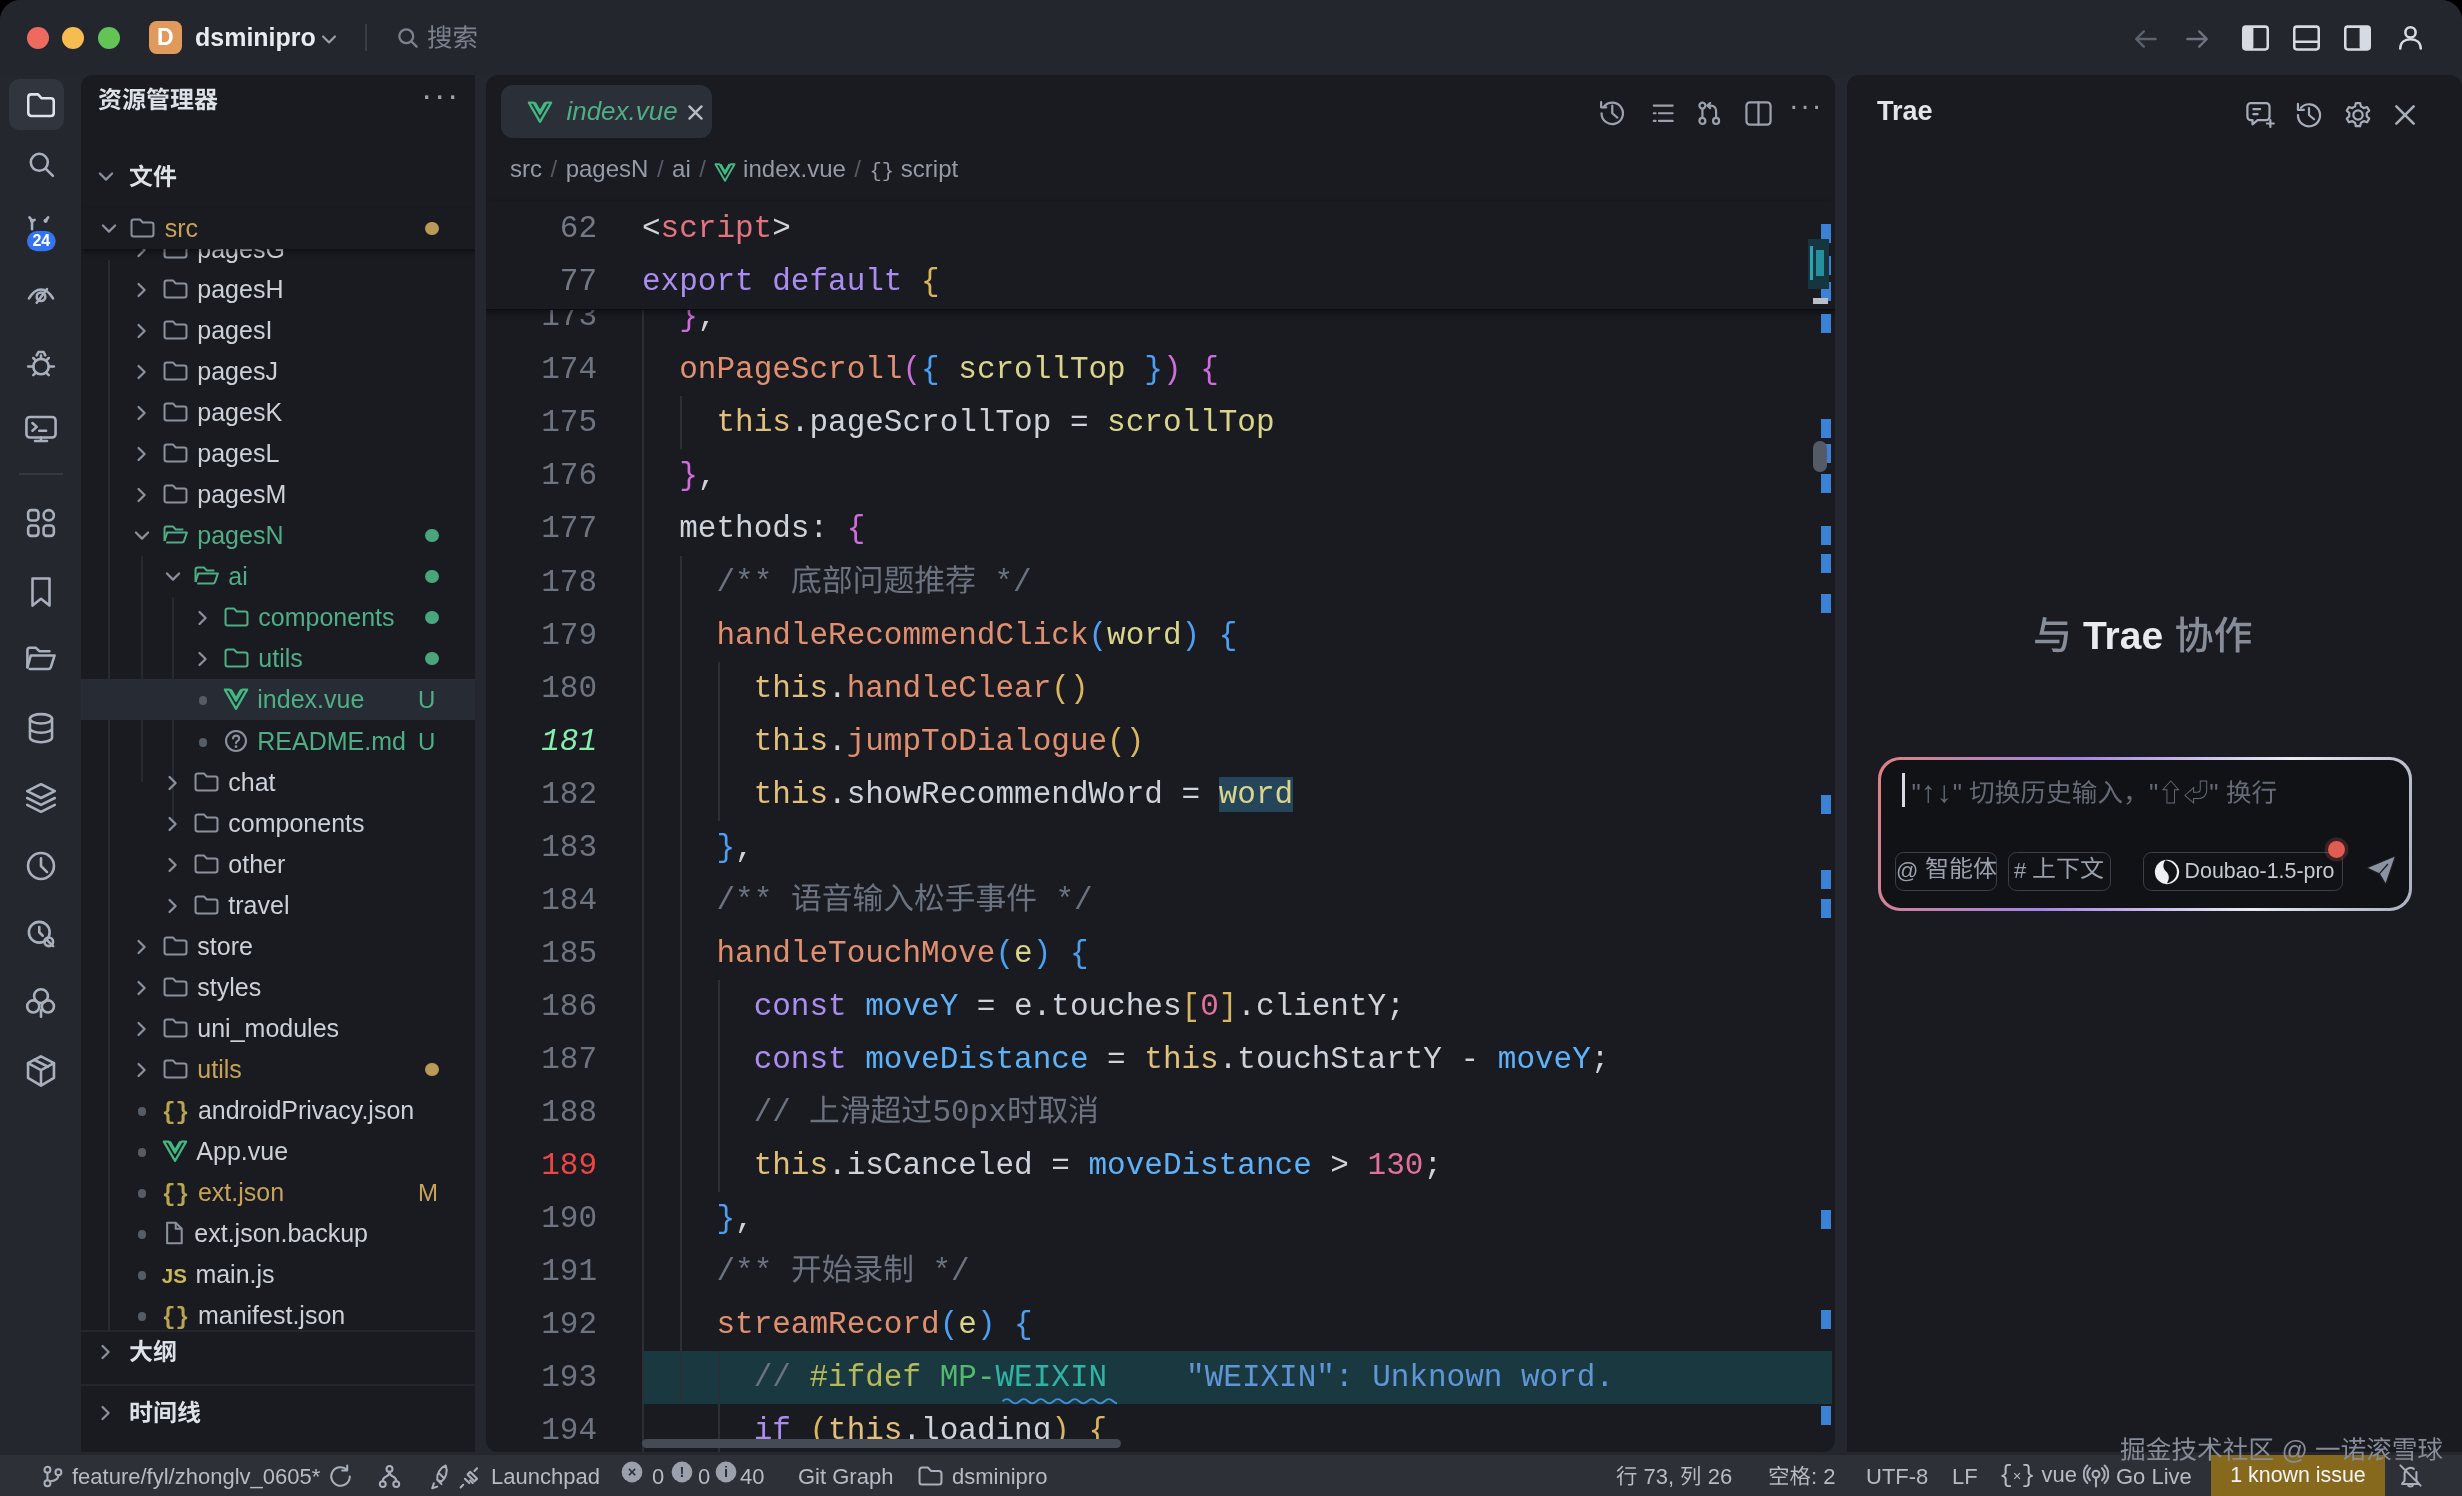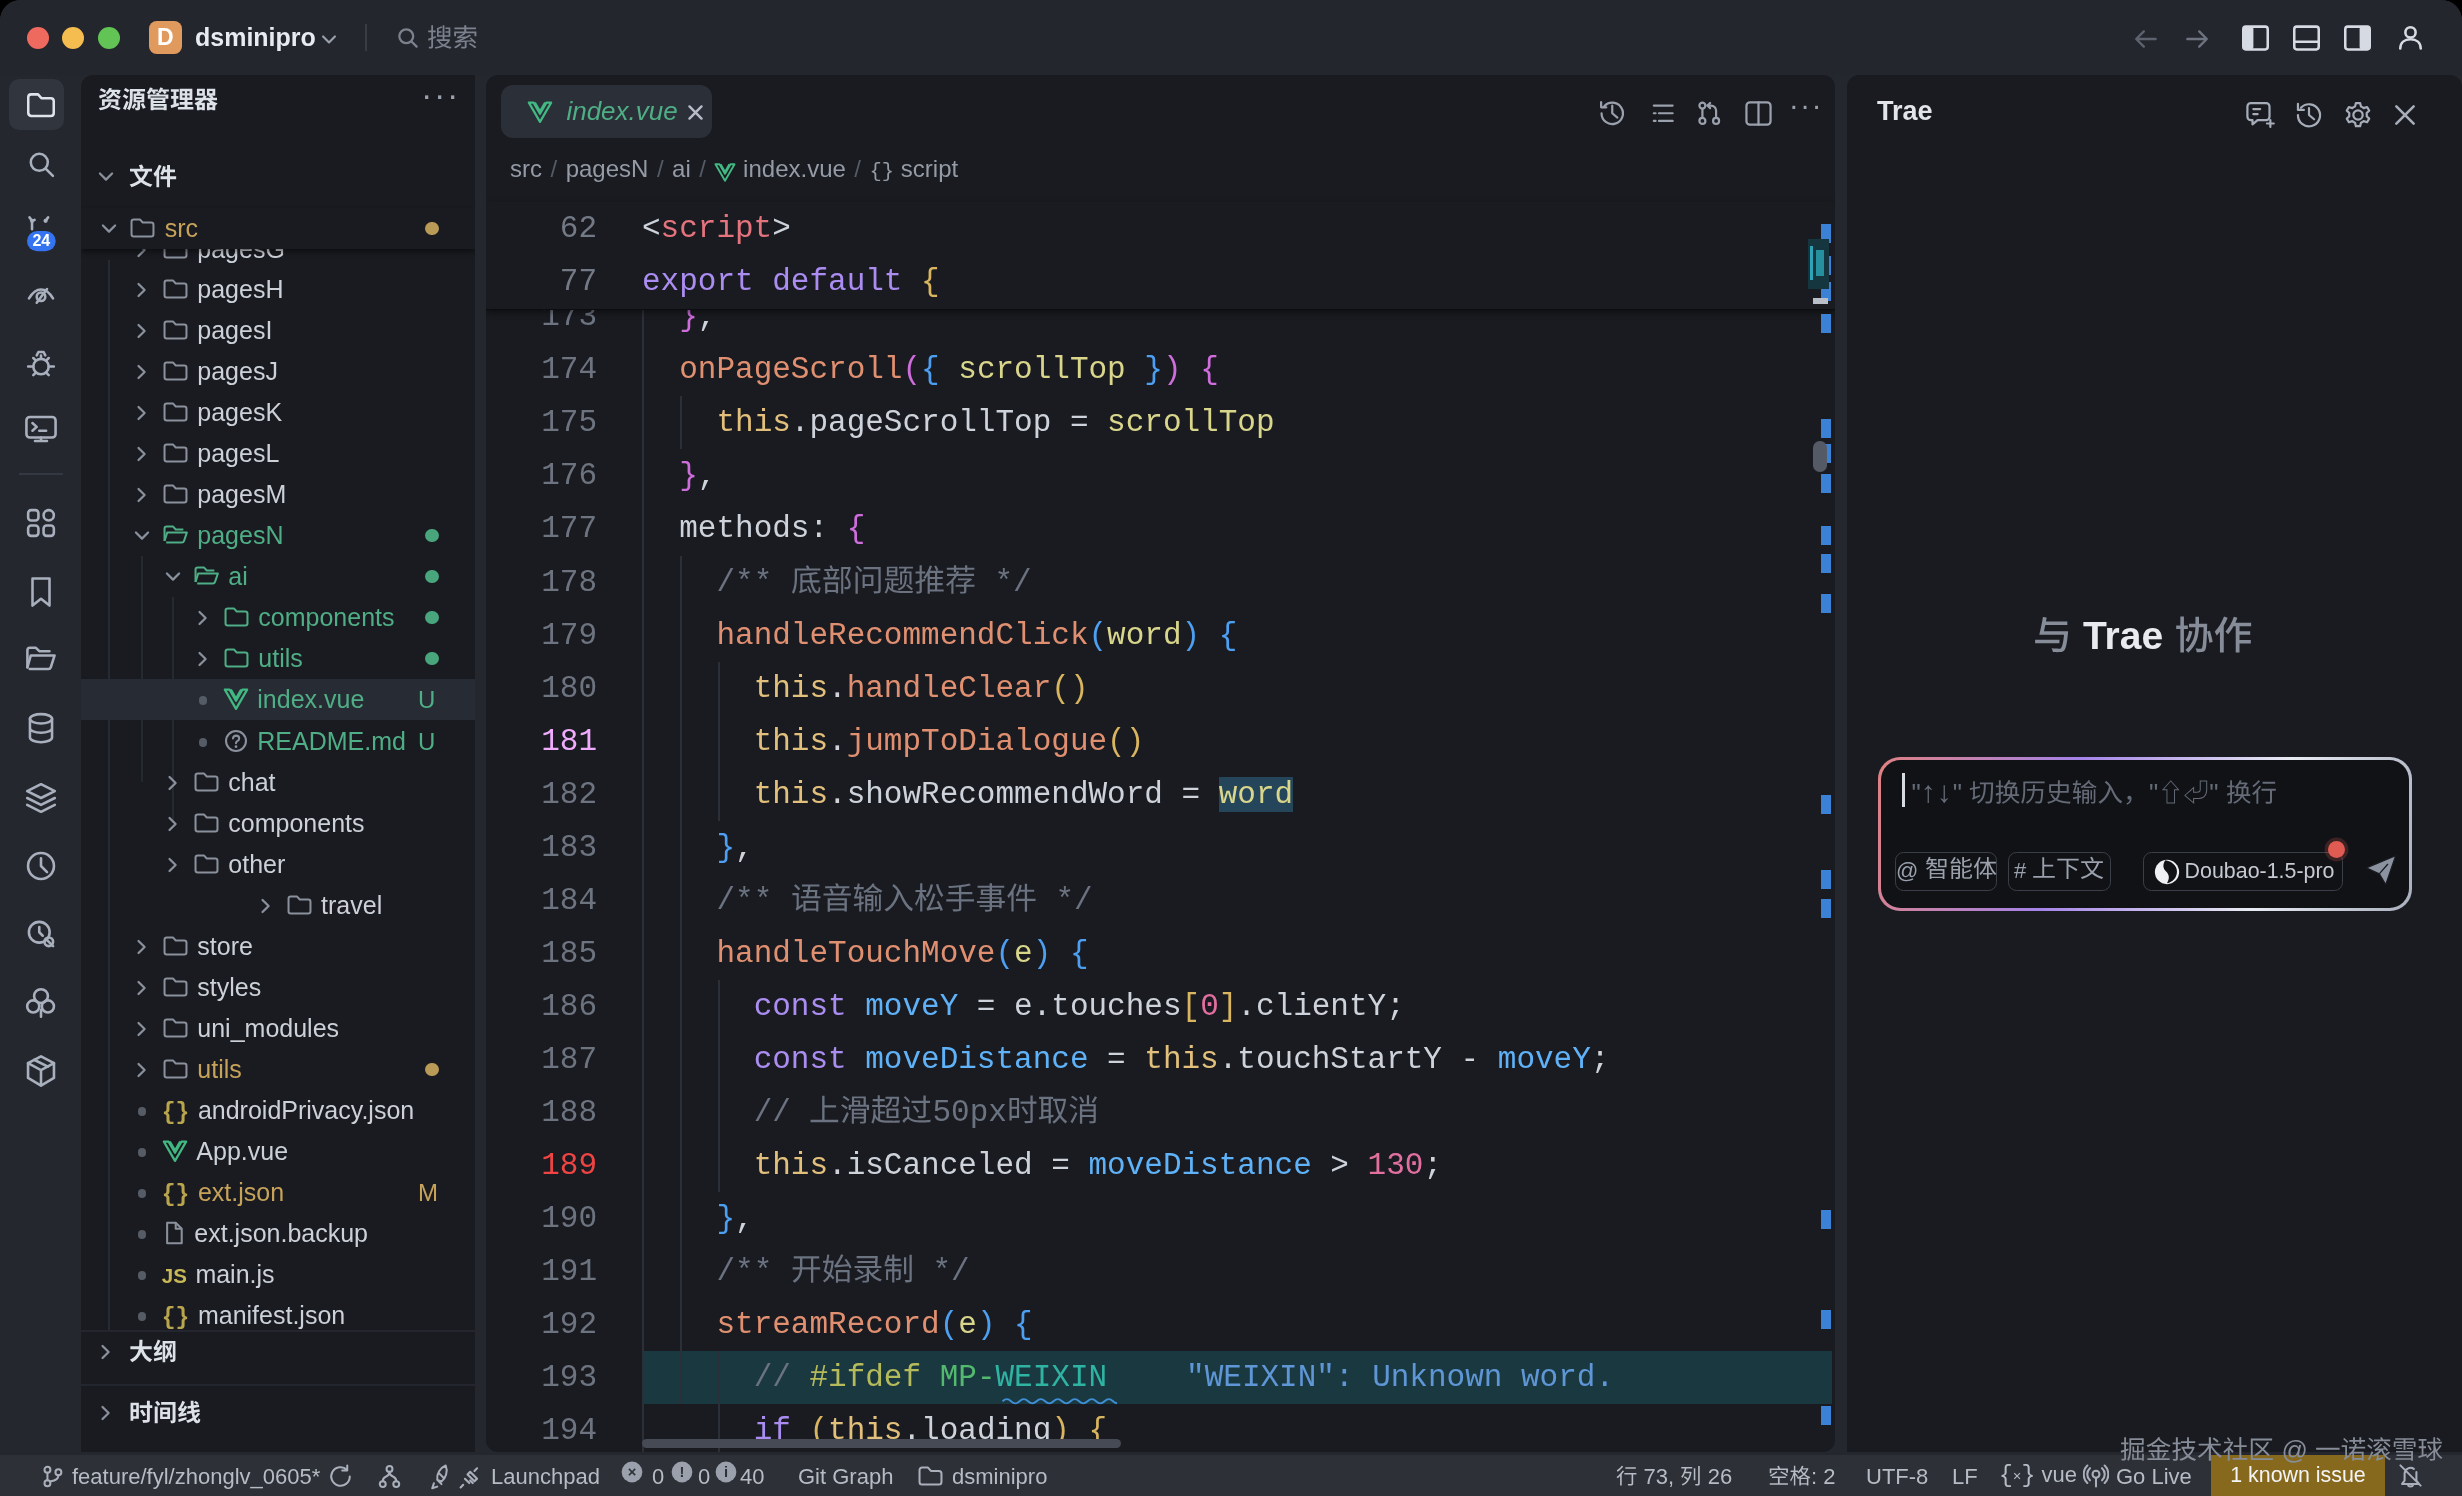--- a/index.html
+++ b/index.html
@@ -248,21 +248,21 @@
       <div class="trow" style="top:728px;z-index:1;"><span style="display:inline-block;width:79px;"></span><svg class="chev" viewBox="0 0 30 30">
           <path d="M11 8l7 7-7 7" stroke="#8a919d" stroke-width="2.6" fill="none" stroke-linecap="round" stroke-linejoin="round"></path>
         </svg><span style="display:inline-block;width:6.8px;"></span><svg style="vertical-align:-4.3px;" width="27" height="26" viewBox="0 0 32 30">
           <path d="M3 7.5C3 6 4.2 4.8 5.7 4.8h7.2l3.4 3.6h10c1.5 0 2.7 1.2 2.7 2.7v11.4c0 1.5-1.2 2.7-2.7 2.7H5.7C4.2 25.2 3 24 3 22.5z" stroke="#8a919d" stroke-width="2.4" fill="none" stroke-linejoin="round"></path>
         </svg><span class="" style="margin-left:8.5px;">components</span></div>
       <div class="trow" style="top:769px;z-index:1;"><span style="display:inline-block;width:79px;"></span><svg class="chev" viewBox="0 0 30 30">
           <path d="M11 8l7 7-7 7" stroke="#8a919d" stroke-width="2.6" fill="none" stroke-linecap="round" stroke-linejoin="round"></path>
         </svg><span style="display:inline-block;width:6.8px;"></span><svg style="vertical-align:-4.3px;" width="27" height="26" viewBox="0 0 32 30">
           <path d="M3 7.5C3 6 4.2 4.8 5.7 4.8h7.2l3.4 3.6h10c1.5 0 2.7 1.2 2.7 2.7v11.4c0 1.5-1.2 2.7-2.7 2.7H5.7C4.2 25.2 3 24 3 22.5z" stroke="#8a919d" stroke-width="2.4" fill="none" stroke-linejoin="round"></path>
         </svg><span class="" style="margin-left:8.5px;">other</span></div>
-      <div class="trow" style="top:810px;z-index:1;text-align:center;"><span style="display:inline-block;width:79px;"></span><svg class="chev" viewBox="0 0 30 30">
+      <div class="trow" style="top:810px;z-index:1;"><span style="display:inline-block;width:79px;"></span><svg class="chev" viewBox="0 0 30 30">
           <path d="M11 8l7 7-7 7" stroke="#8a919d" stroke-width="2.6" fill="none" stroke-linecap="round" stroke-linejoin="round"></path>
         </svg><span style="display:inline-block;width:6.8px;"></span><svg style="vertical-align:-4.3px;" width="27" height="26" viewBox="0 0 32 30">
           <path d="M3 7.5C3 6 4.2 4.8 5.7 4.8h7.2l3.4 3.6h10c1.5 0 2.7 1.2 2.7 2.7v11.4c0 1.5-1.2 2.7-2.7 2.7H5.7C4.2 25.2 3 24 3 22.5z" stroke="#8a919d" stroke-width="2.4" fill="none" stroke-linejoin="round"></path>
         </svg><span class="" style="margin-left:8.5px;">travel</span></div>
       <div class="trow" style="top:851px;z-index:1;"><span style="display:inline-block;width:48px;"></span><svg class="chev" viewBox="0 0 30 30">
           <path d="M11 8l7 7-7 7" stroke="#8a919d" stroke-width="2.6" fill="none" stroke-linecap="round" stroke-linejoin="round"></path>
         </svg><span style="display:inline-block;width:6.8px;"></span><svg style="vertical-align:-4.3px;" width="27" height="26" viewBox="0 0 32 30">
           <path d="M3 7.5C3 6 4.2 4.8 5.7 4.8h7.2l3.4 3.6h10c1.5 0 2.7 1.2 2.7 2.7v11.4c0 1.5-1.2 2.7-2.7 2.7H5.7C4.2 25.2 3 24 3 22.5z" stroke="#8a919d" stroke-width="2.4" fill="none" stroke-linejoin="round"></path>
         </svg><span class="" style="margin-left:8.5px;">store</span></div>
       <div class="trow" style="top:892px;z-index:1;"><span style="display:inline-block;width:48px;"></span><svg class="chev" viewBox="0 0 30 30">
@@ -363,21 +363,21 @@
       <div class="ln" style="top:427px;left:0px;color:#6d7480;">177</div>
       <div class="cl" style="top:427px;left:156px;">  <span class="c-w">methods: </span><span class="c-bm">{</span></div>
       <div class="ln" style="top:481px;left:0px;color:#6d7480;">178</div>
       <div class="cl" style="top:481px;left:156px;">    <span class="c-com">/** <svg style="vertical-align:-3.7px;" width="185" height="31" viewBox="0 0 216.0 36.0">
             <path fill="currentColor" d="M18.5 26.0C19.8 28.5 21.3 31.9 22.0 33.9L24.2 32.9C23.5 31.0 21.9 27.7 20.5 25.2ZM10.3 34.2C10.9 33.7 12.0 33.2 19.0 30.8C18.9 30.3 18.8 29.2 18.8 28.5L13.4 30.2V21.4H22.4C24.0 28.9 27.0 34.2 30.9 34.2C33.1 34.2 34.1 32.8 34.5 27.7C33.8 27.5 32.9 27.0 32.3 26.5C32.2 30.1 31.9 31.6 31.0 31.6C28.8 31.6 26.5 27.5 25.1 21.4H33.2V19.0H24.6C24.3 17.0 24.1 14.8 24.0 12.6C26.8 12.2 29.5 11.8 31.7 11.4L29.6 9.3C25.3 10.3 17.5 10.9 10.9 11.2V29.9C10.9 31.2 10.0 31.7 9.4 31.9C9.7 32.4 10.2 33.5 10.3 34.2ZM22.0 19.0H13.4V13.3C16.0 13.2 18.7 13.0 21.3 12.8C21.5 15.0 21.7 17.0 22.0 19.0ZM17.2 2.1C17.7 3.0 18.3 4.1 18.8 5.1H4.4V15.5C4.4 20.7 4.1 28.0 1.1 33.2C1.8 33.5 2.9 34.2 3.4 34.7C6.5 29.2 7.0 21.1 7.0 15.5V7.5H34.3V5.1H21.7C21.3 3.9 20.5 2.4 19.7 1.3ZM41.1 9.1C42.0 11.0 43.0 13.6 43.3 15.3L45.8 14.6C45.5 12.9 44.5 10.4 43.4 8.5ZM58.6 3.3V34.5H61.0V5.8H66.8C65.8 8.7 64.4 12.5 63.0 15.6C66.3 18.8 67.2 21.5 67.2 23.7C67.2 24.9 67.0 26.1 66.2 26.5C65.8 26.8 65.3 26.9 64.8 26.9C64.0 26.9 63.0 26.9 62.0 26.8C62.4 27.6 62.7 28.7 62.7 29.4C63.8 29.4 64.9 29.4 65.8 29.3C66.7 29.2 67.5 29.0 68.0 28.6C69.2 27.8 69.7 26.1 69.7 23.9C69.7 21.5 68.9 18.6 65.7 15.2C67.2 11.9 68.9 7.8 70.1 4.4L68.3 3.2L67.9 3.3ZM44.9 1.9C45.4 3.1 46.0 4.5 46.4 5.7H38.9V8.1H55.9V5.7H49.2C48.8 4.5 48.0 2.7 47.3 1.3ZM51.6 8.4C51.0 10.4 49.9 13.4 49.0 15.4H37.8V17.9H56.7V15.4H51.6C52.5 13.5 53.5 11.1 54.3 9.0ZM39.9 21.2V34.3H42.5V32.6H52.3V34.1H55.0V21.2ZM42.5 30.2V23.7H52.3V30.2ZM75.3 9.5V34.6H78.0V9.5ZM75.7 3.2C77.5 5.1 79.9 7.7 81.1 9.3L83.2 7.7C82.0 6.2 79.5 3.7 77.7 1.9ZM84.8 3.5V6.0H102.0V30.8C102.0 31.4 101.7 31.6 101.1 31.6C100.5 31.6 98.4 31.7 96.2 31.6C96.6 32.3 97.0 33.5 97.1 34.3C100.0 34.3 102.0 34.3 103.1 33.8C104.3 33.3 104.7 32.5 104.7 30.8V3.5ZM83.6 12.4V28.0H86.1V25.6H96.2V12.4ZM86.1 14.8H93.6V23.2H86.1ZM114.3 9.5H121.7V12.3H114.3ZM114.3 4.9H121.7V7.6H114.3ZM111.9 3.0V14.3H124.2V3.0ZM133.0 12.6C132.8 21.9 132.0 26.5 124.5 28.9C125.0 29.3 125.6 30.2 125.8 30.7C134.0 28.0 135.0 22.8 135.3 12.6ZM134.3 25.0C136.5 26.6 139.3 29.0 140.7 30.5L142.3 28.8C140.9 27.4 138.1 25.1 135.9 23.5ZM112.5 20.8C112.3 26.0 111.6 30.3 109.2 33.2C109.8 33.4 110.8 34.1 111.2 34.5C112.5 32.8 113.4 30.7 113.9 28.2C117.1 32.9 122.4 33.8 130.1 33.8H141.7C141.8 33.1 142.3 32.0 142.7 31.5C140.6 31.5 131.8 31.5 130.1 31.5C125.8 31.5 122.2 31.3 119.4 30.1V25.0H125.4V22.9H119.4V19.0H126.0V16.9H109.8V19.0H117.1V28.8C116.0 27.9 115.1 26.8 114.4 25.3C114.6 24.0 114.7 22.5 114.8 21.0ZM127.4 8.8V23.9H129.7V10.8H138.3V23.8H140.7V8.8H133.9C134.3 7.8 134.8 6.5 135.3 5.3H142.4V3.1H126.0V5.3H132.5C132.2 6.5 131.8 7.8 131.4 8.8ZM167.1 2.6C168.1 4.2 169.1 6.4 169.6 7.9H162.4C163.3 6.1 164.0 4.2 164.6 2.3L162.1 1.7C160.5 7.0 157.7 12.2 154.5 15.6C155.1 15.9 155.8 16.7 156.3 17.2L152.7 18.4V11.1H156.7V8.6H152.7V1.5H150.1V8.6H145.4V11.1H150.1V19.2L145.2 20.6L145.8 23.3L150.1 21.9V31.2C150.1 31.8 149.9 31.9 149.4 31.9C149.0 31.9 147.6 31.9 146.1 31.9C146.4 32.7 146.8 33.8 146.8 34.5C149.1 34.5 150.6 34.4 151.5 33.9C152.4 33.5 152.7 32.8 152.7 31.2V21.0L156.8 19.7L156.5 17.4L156.6 17.5C157.6 16.3 158.6 14.9 159.5 13.4V34.6H162.1V32.1H178.3V29.6H170.7V24.7H177.0V22.2H170.7V17.5H177.1V15.1H170.7V10.4H177.6V7.9H170.0L172.1 7.0C171.6 5.5 170.5 3.4 169.4 1.7ZM162.1 17.5H168.2V22.2H162.1ZM162.1 15.1V10.4H168.2V15.1ZM162.1 24.7H168.2V29.6H162.1ZM193.7 8.0C193.2 9.1 192.7 10.3 192.1 11.4H182.2V13.8H190.7C188.2 17.9 184.8 21.3 181.0 23.7C181.5 24.2 182.5 25.3 182.8 25.8C184.4 24.7 185.8 23.5 187.2 22.2V34.6H189.7V19.5C191.2 17.7 192.5 15.9 193.7 13.8H213.7V11.4H195.0C195.5 10.5 195.9 9.6 196.3 8.7ZM202.1 21.7V24.1H192.2V26.4H202.1V31.6C202.1 32.1 202.0 32.2 201.5 32.2C200.9 32.2 199.1 32.3 197.1 32.2C197.4 32.9 197.8 33.8 198.0 34.5C200.6 34.5 202.3 34.5 203.4 34.1C204.4 33.7 204.7 33.0 204.7 31.7V26.4H214.2V24.1H204.7V22.6C207.2 21.3 209.8 19.7 211.6 18.0L210.0 16.7L209.4 16.8H194.9V19.0H206.7C205.3 20.0 203.7 21.0 202.1 21.7ZM181.9 4.2V6.7H190.2V9.6H192.8V6.7H203.2V9.6H205.8V6.7H214.1V4.2H205.8V1.4H203.2V4.2H192.8V1.5H190.2V4.2Z"></path>
           </svg> */</span></div>
       <div class="ln" style="top:534px;left:0px;color:#6d7480;">179</div>
       <div class="cl" style="top:534px;left:156px;">    <span class="c-fn">handleRecommendClick</span><span class="c-bb">(</span><span class="c-par">word</span><span class="c-bb">)</span> <span class="c-bb">{</span></div>
       <div class="ln" style="top:587px;left:0px;color:#6d7480;">180</div>
       <div class="cl" style="top:587px;left:156px;">      <span class="c-this">this</span><span class="c-w">.</span><span class="c-fn">handleClear</span><span class="c-bg">()</span></div>
-      <div class="ln" style="top:640px;left:0px;color:#f0abfc;">181</div>
+      <div class="ln" style="top:640px;left:0px;color:#86efac;font-style:italic;">181</div>
       <div class="cl" style="top:640px;left:156px;">      <span class="c-this">this</span><span class="c-w">.</span><span class="c-fn">jumpToDialogue</span><span class="c-bg">()</span></div>
       <div class="ln" style="top:693px;left:0px;color:#6d7480;">182</div>
       <div class="cl" style="top:693px;left:156px;">      <span class="c-this">this</span><span class="c-w">.showRecommendWord = </span><span class="c-par" style="background:#24455a;">word</span></div>
       <div class="ln" style="top:746px;left:0px;color:#6d7480;">183</div>
       <div class="cl" style="top:746px;left:156px;">    <span class="c-bb">}</span><span class="c-w">,</span></div>
       <div class="ln" style="top:799px;left:0px;color:#6d7480;">184</div>
       <div class="cl" style="top:799px;left:156px;">    <span class="c-com">/** <svg style="vertical-align:-3.7px;" width="246" height="31" viewBox="0 0 288.0 36.0">
             <path fill="currentColor" d="M3.5 4.1C5.5 5.8 7.8 8.2 9.0 9.7L10.8 7.8C9.7 6.3 7.2 4.0 5.3 2.4ZM14.1 9.2V11.6H18.7C18.3 13.3 17.9 15.0 17.5 16.5H11.5V18.9H34.5V16.5H30.2C30.5 14.2 30.8 11.5 31.0 9.3L29.1 9.1L28.6 9.2H22.0L22.8 5.1H33.3V2.7H12.8V5.1H20.1L19.2 9.2ZM20.3 16.5 21.5 11.6H28.2C28.1 13.1 27.9 14.9 27.7 16.5ZM14.5 21.9V34.6H17.1V33.2H29.4V34.5H32.0V21.9ZM17.1 30.8V24.3H29.4V30.8ZM6.7 33.5C7.2 32.8 8.2 32.1 14.2 27.9C14.0 27.4 13.6 26.3 13.5 25.6L9.1 28.5V12.7H1.6V15.3H6.6V28.4C6.6 29.9 5.9 30.7 5.3 31.1C5.8 31.6 6.5 32.8 6.7 33.5ZM51.7 1.7C52.2 2.6 52.7 3.7 53.1 4.7H40.0V7.2H68.3V4.7H56.1C55.7 3.6 55.1 2.2 54.3 1.2ZM44.9 8.0C45.9 9.5 46.7 11.6 47.0 13.2H38.0V15.6H70.1V13.2H60.9C61.8 11.7 62.7 9.7 63.6 8.0L60.7 7.2C60.0 9.0 59.0 11.5 58.1 13.2H48.6L49.9 12.9C49.5 11.3 48.6 9.1 47.5 7.4ZM45.6 27.0H62.6V30.9H45.6ZM45.6 24.8V21.1H62.6V24.8ZM42.9 18.8V34.6H45.6V33.2H62.6V34.5H65.4V18.8ZM98.4 15.6V28.6H100.5V15.6ZM103.0 14.3V31.5C103.0 31.9 102.9 32.0 102.5 32.0C102.0 32.0 100.5 32.0 98.9 32.0C99.3 32.7 99.5 33.6 99.6 34.2C101.7 34.2 103.2 34.2 104.0 33.8C104.9 33.4 105.2 32.8 105.2 31.5V14.3ZM74.6 19.8C74.8 19.5 75.9 19.3 77.0 19.3H79.9V24.3C77.5 24.8 75.2 25.3 73.5 25.7L74.1 28.2L79.9 26.7V34.5H82.3V26.1L85.2 25.3L85.0 23.1L82.3 23.7V19.3H85.1V16.8H82.3V11.3H79.9V16.8H76.8C77.7 14.3 78.6 11.3 79.3 8.2H85.2V5.8H79.8C80.1 4.5 80.3 3.2 80.5 1.9L78.0 1.5C77.8 2.9 77.7 4.4 77.4 5.8H73.7V8.2H76.9C76.3 11.2 75.6 13.6 75.3 14.6C74.8 16.2 74.3 17.4 73.7 17.5C74.0 18.1 74.4 19.3 74.6 19.8ZM95.7 1.3C93.3 5.1 88.9 8.7 84.5 10.7C85.2 11.2 85.9 12.1 86.3 12.7C87.3 12.2 88.2 11.6 89.2 11.0V12.5H102.5V10.8C103.4 11.3 104.4 11.8 105.3 12.3C105.7 11.6 106.4 10.8 107.1 10.2C103.3 8.6 99.9 6.6 97.1 3.5L97.9 2.3ZM90.2 10.3C92.2 8.8 94.1 7.1 95.7 5.3C97.6 7.3 99.5 8.9 101.7 10.3ZM94.1 17.1V19.9H89.2V17.1ZM86.9 14.9V34.4H89.2V27.0H94.1V31.7C94.1 32.0 94.0 32.1 93.7 32.1C93.4 32.1 92.4 32.1 91.3 32.1C91.7 32.8 91.9 33.7 92.0 34.3C93.6 34.3 94.7 34.3 95.4 33.9C96.2 33.6 96.4 32.9 96.4 31.7V14.9ZM89.2 22.0H94.1V24.9H89.2ZM118.6 4.5C121.0 6.2 122.8 8.2 124.4 10.4C122.1 20.7 117.6 28.0 109.5 32.1C110.2 32.7 111.5 33.8 112.0 34.3C119.3 30.1 123.9 23.4 126.6 14.0C130.6 21.3 133.1 29.6 141.4 34.2C141.5 33.3 142.2 31.9 142.7 31.1C130.7 24.0 131.8 10.4 120.3 2.2ZM163.5 2.6C162.4 7.9 160.4 13.0 157.6 16.2C158.3 16.6 159.6 17.4 160.1 17.8C162.8 14.3 165.0 8.9 166.3 3.1ZM172.3 2.2 169.7 2.8C171.3 9.0 173.2 13.5 176.3 17.7C176.7 17.0 177.7 16.0 178.4 15.5C175.7 11.9 173.8 7.8 172.3 2.2ZM151.2 1.4V9.1H145.7V11.6H150.9C149.8 16.6 147.5 22.3 145.2 25.3C145.7 26.0 146.3 27.1 146.6 27.9C148.3 25.5 149.9 21.6 151.2 17.5V34.5H153.8V16.7C154.9 18.7 156.2 21.1 156.9 22.4L158.7 20.2C158.0 19.1 155.0 14.7 153.8 13.1V11.6H158.3V9.1H153.8V1.4ZM170.5 22.9C171.4 24.7 172.5 26.7 173.3 28.7L162.7 30.0C165.2 25.4 167.5 19.6 169.2 14.0L166.3 13.0C164.8 19.1 161.9 25.8 160.9 27.5C160.1 29.3 159.3 30.5 158.6 30.7C158.9 31.5 159.4 32.8 159.6 33.4C160.6 32.9 162.1 32.7 174.3 31.1C174.7 32.1 175.0 33.0 175.2 33.8L177.8 32.6C176.9 29.9 174.7 25.3 172.7 21.9ZM181.8 20.1V22.8H196.7V30.8C196.7 31.5 196.3 31.8 195.6 31.8C194.7 31.8 191.9 31.8 188.9 31.8C189.3 32.5 189.8 33.7 190.0 34.4C193.8 34.5 196.2 34.4 197.5 33.9C198.9 33.5 199.4 32.7 199.4 30.8V22.8H214.3V20.1H199.4V14.3H212.3V11.7H199.4V5.8C203.7 5.3 207.6 4.6 210.7 3.7L208.7 1.5C203.2 3.2 192.7 4.1 184.2 4.6C184.4 5.1 184.8 6.2 184.8 6.9C188.6 6.8 192.7 6.5 196.7 6.1V11.7H184.2V14.3H196.7V20.1ZM220.8 27.0V29.1H232.5V31.5C232.5 32.2 232.3 32.4 231.6 32.4C231.0 32.4 228.8 32.5 226.7 32.4C227.0 33.0 227.5 34.0 227.6 34.7C230.7 34.7 232.5 34.6 233.6 34.2C234.8 33.8 235.3 33.2 235.3 31.5V29.1H243.9V30.7H246.6V24.3H250.4V22.1H246.6V17.6H235.3V15.0H246.1V8.7H235.3V6.6H249.7V4.3H235.3V1.4H232.5V4.3H218.4V6.6H232.5V8.7H222.2V15.0H232.5V17.6H221.1V19.6H232.5V22.1H217.7V24.3H232.5V27.0ZM224.8 10.6H232.5V13.1H224.8ZM235.3 10.6H243.3V13.1H235.3ZM235.3 19.6H243.9V22.1H235.3ZM235.3 24.3H243.9V27.0H235.3ZM263.4 19.4V22.0H273.7V34.6H276.4V22.0H286.3V19.4H276.4V11.4H284.7V8.8H276.4V1.9H273.7V8.8H268.9C269.4 7.2 269.8 5.5 270.1 3.8L267.6 3.2C266.7 8.0 265.2 12.6 263.1 15.6C263.8 15.9 264.9 16.6 265.4 17.0C266.4 15.4 267.3 13.5 268.1 11.4H273.7V19.4ZM261.6 1.6C259.7 7.0 256.5 12.4 253.2 15.9C253.6 16.6 254.4 18.0 254.7 18.6C255.9 17.4 256.9 15.9 258.0 14.4V34.5H260.6V10.2C262.0 7.7 263.2 5.0 264.2 2.3Z"></path>
           </svg> */</span></div>
       <div class="ln" style="top:852px;left:0px;color:#6d7480;">185</div>

